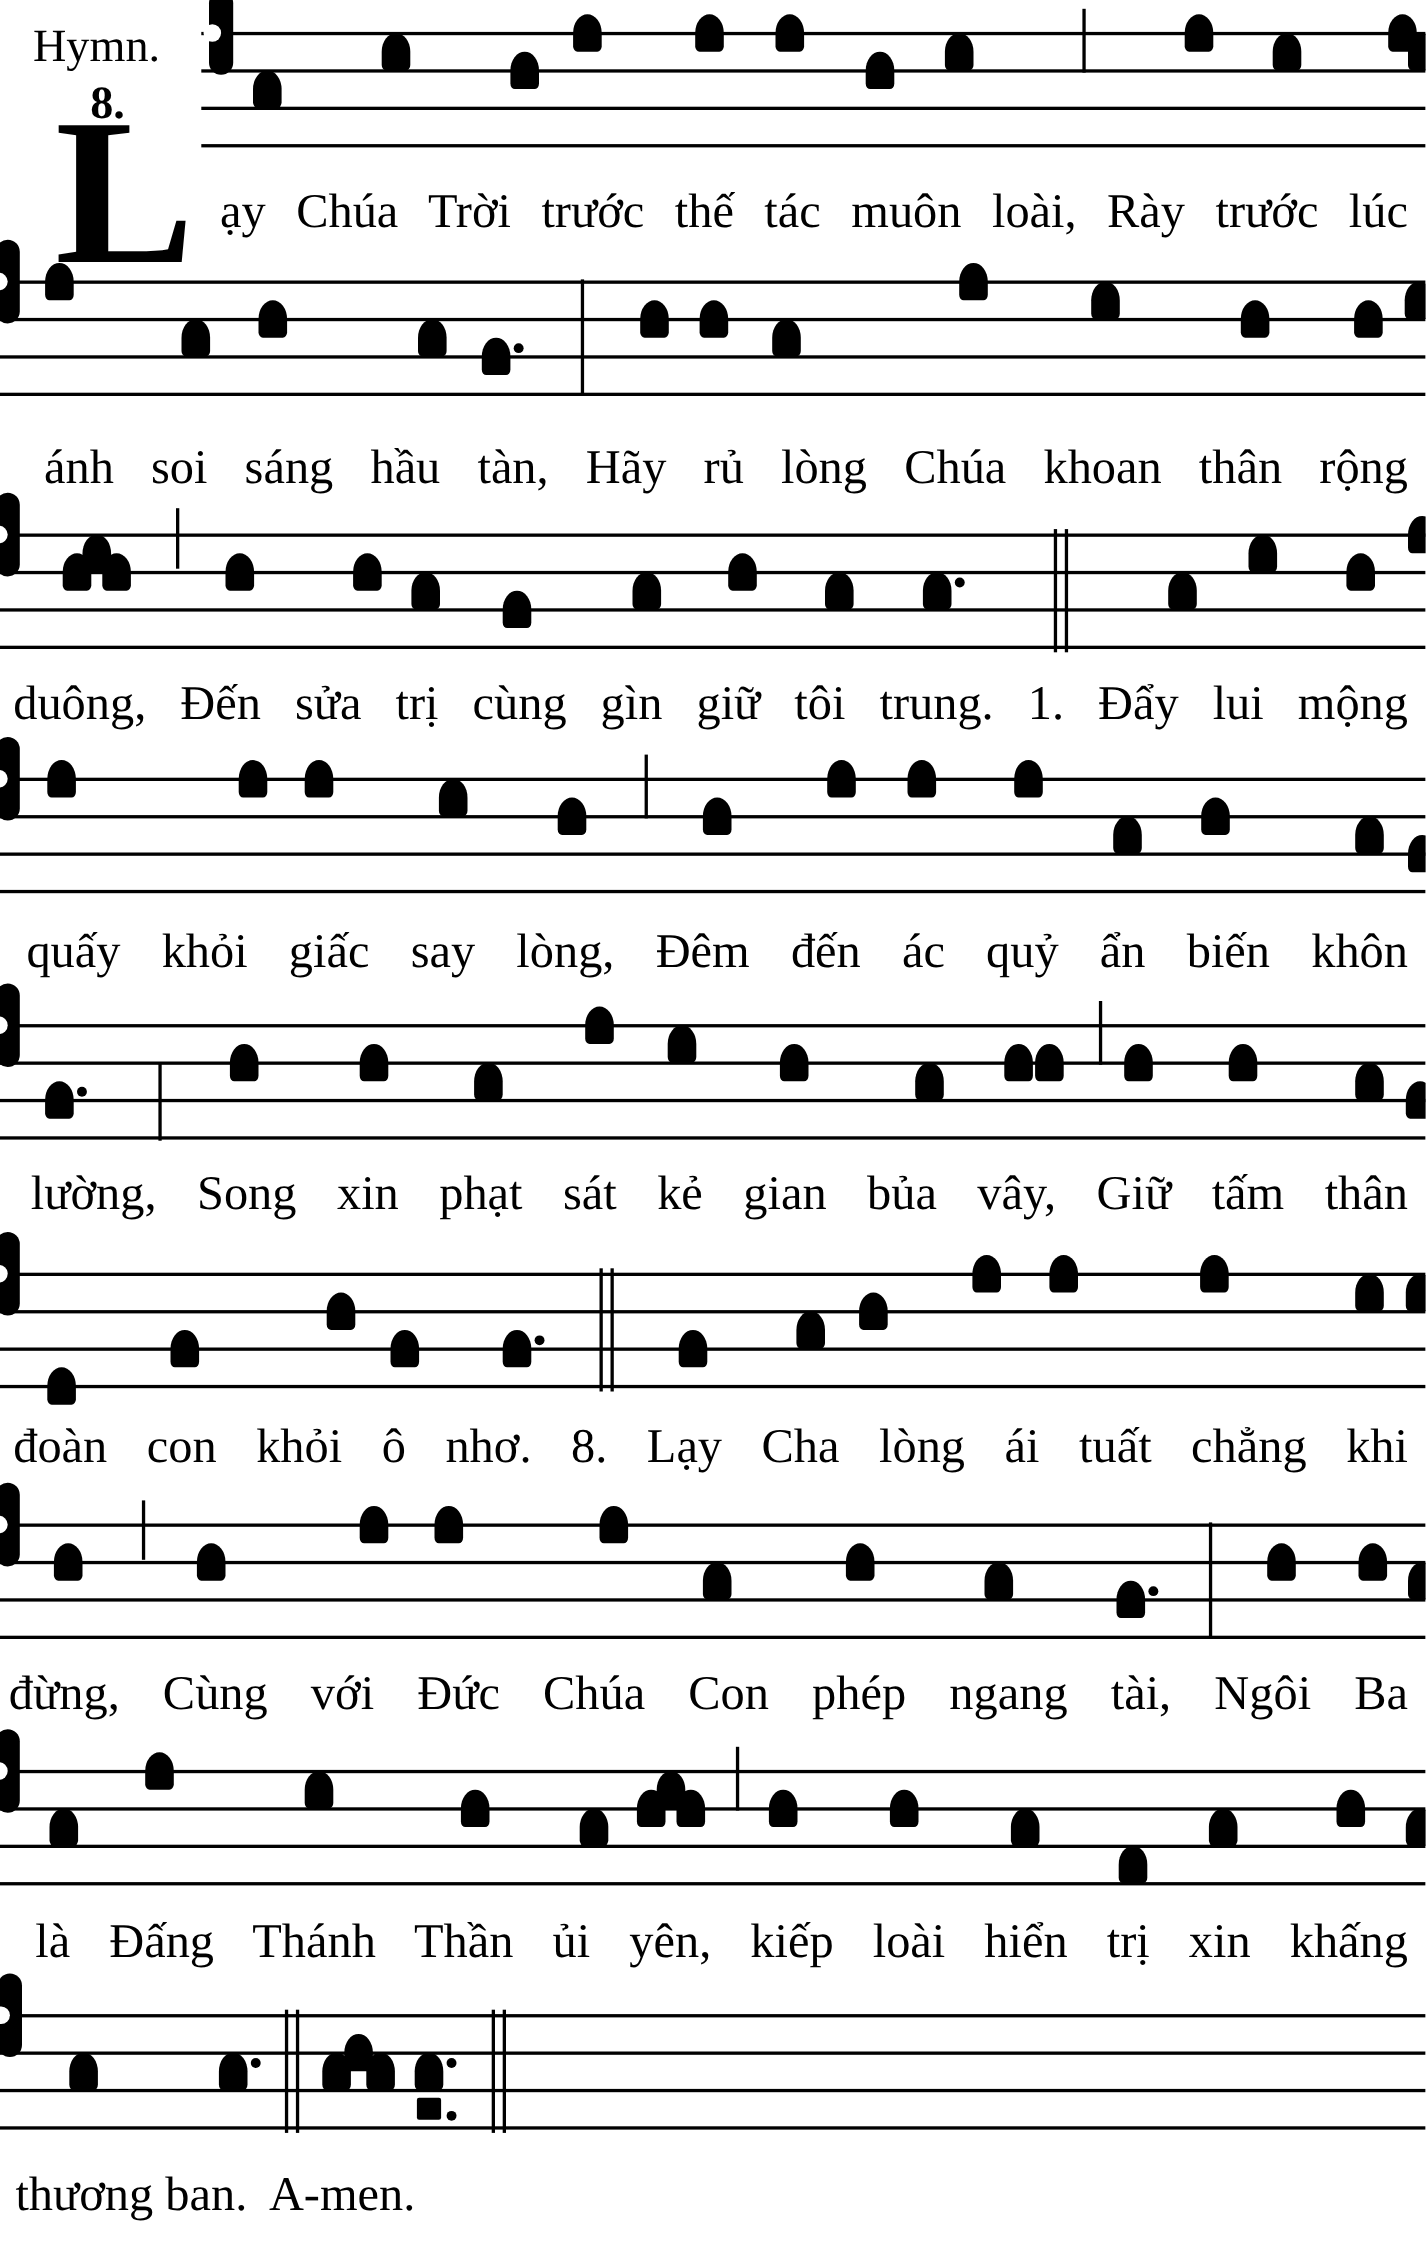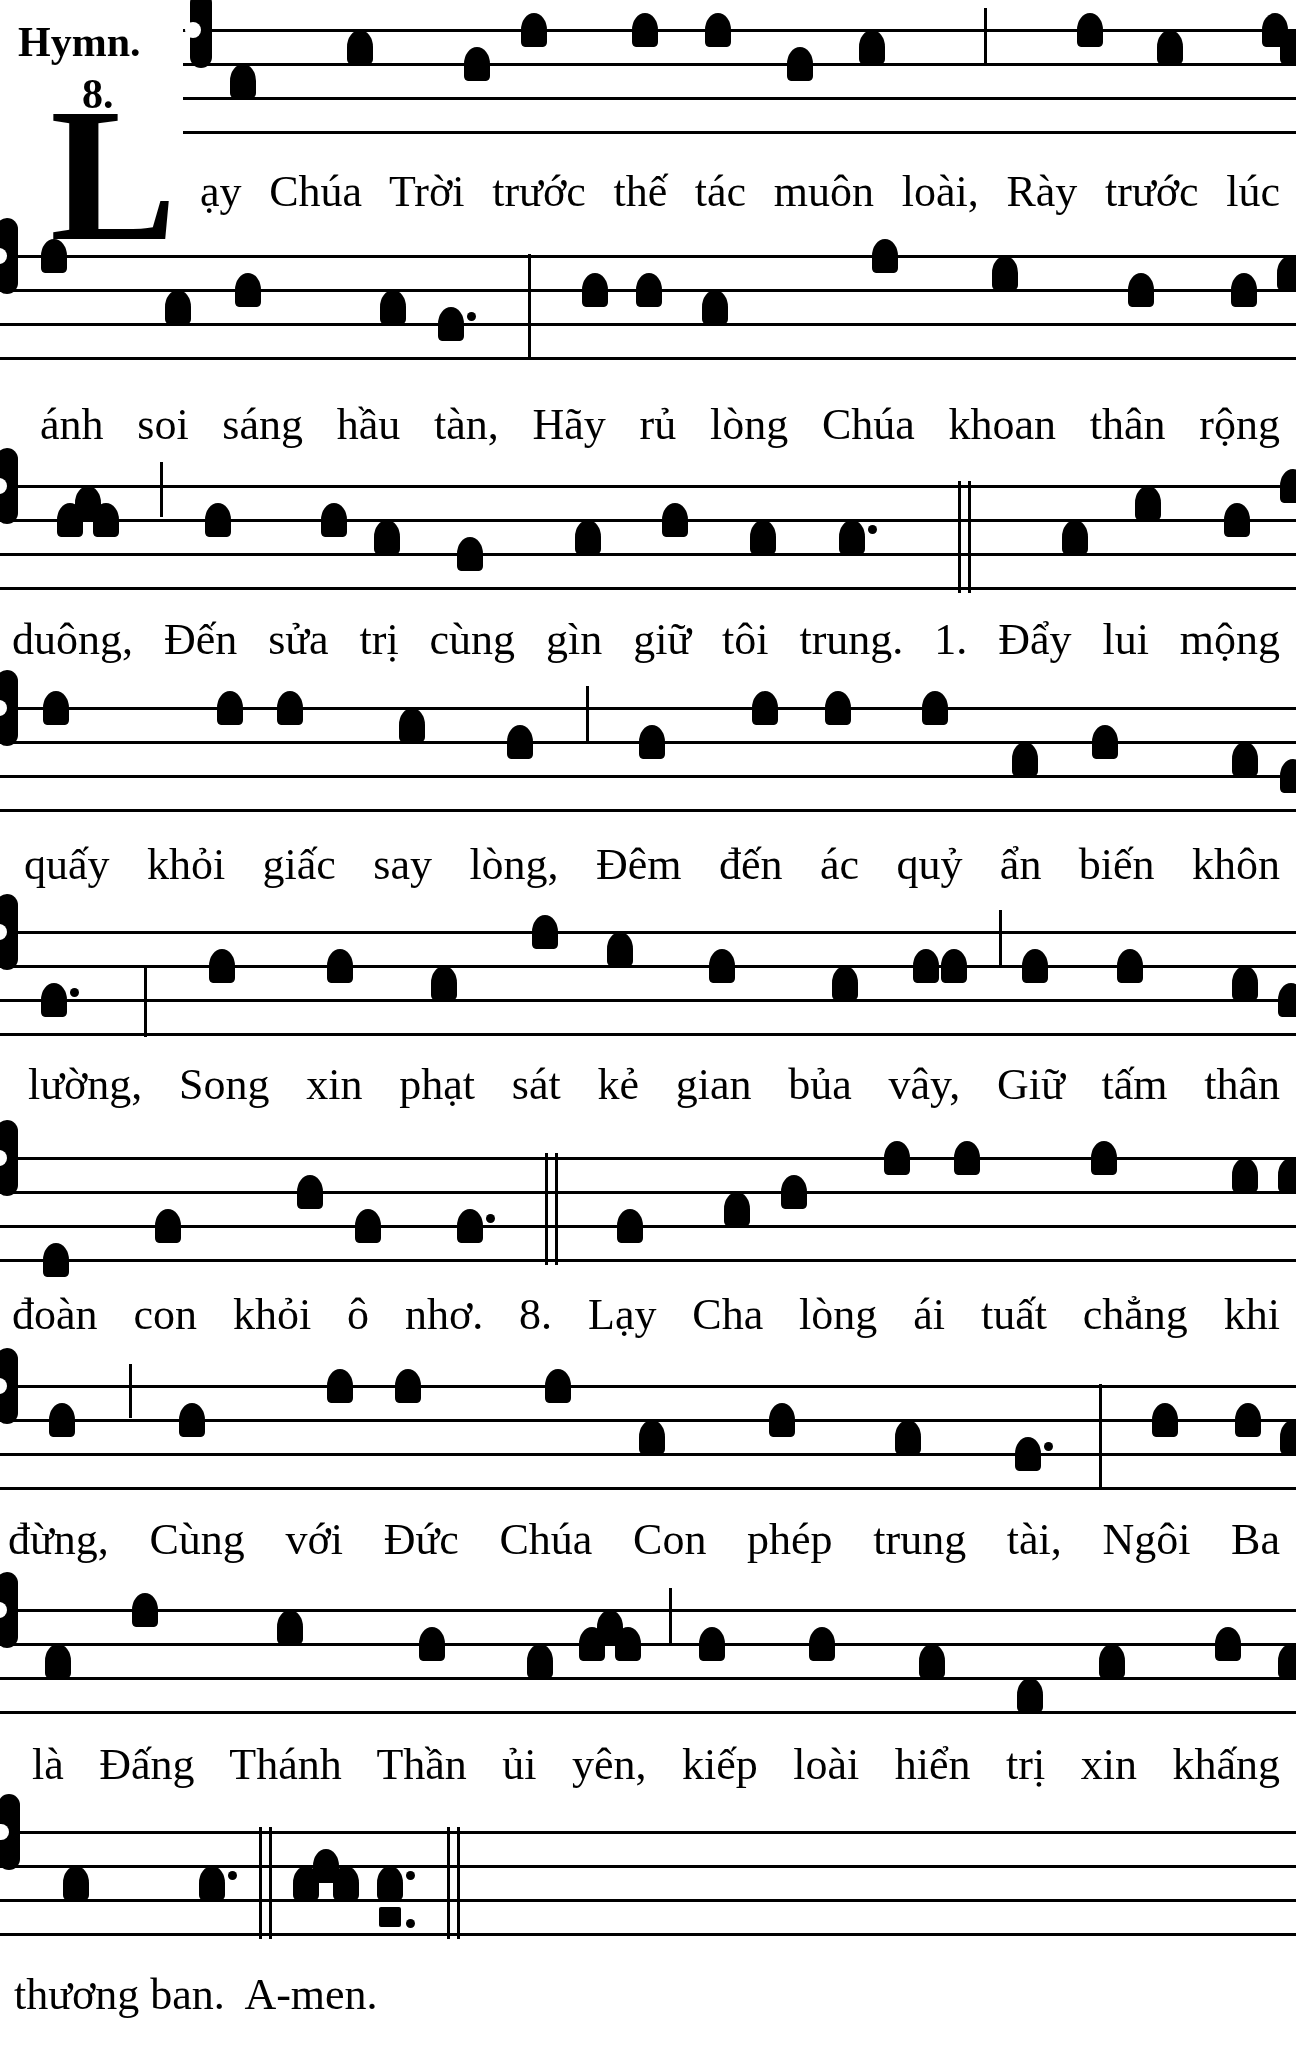--- a/index.html
+++ b/index.html
@@ -1,21 +1,21 @@
 <!DOCTYPE html>
 <html><head>
 <meta charset="utf-8">
 <style>
   html,body { margin:0; padding:0; }
   body {
     width:1296px; height:2046px; position:relative; overflow:hidden;
     background:#ffffff; color:#000;
     font-family:"Liberation Serif","DejaVu Serif",serif;
   }
-  .hdr-label { position:absolute; left:18px; top:18px; font-size:42px; font-weight:bold; }
+  .hdr-label { position:absolute; left:30px; top:18px; font-size:42px; font-weight:normal; }
   .hdr-num   { position:absolute; left:82px; top:70px; font-size:42px; font-weight:bold; }
   .dropcap   { position:absolute; left:50px; top:80px; font-size:190px; line-height:1; font-weight:bold; }
   .lyric {
     position:absolute; right:16px; height:80px; line-height:80px;
     font-size:44px; text-align:justify; text-align-last:justify;
   }
   .lyric.nojust { text-align:right; text-align-last:left; right:auto; white-space:pre-wrap; }
   .sline { position:absolute; height:3px; background:#000; }
   .note  { position:absolute; width:26px; height:34px; background:#000;
            border-radius:13px 13px 4px 4px / 17px 17px 5px 5px; }
@@ -32,21 +32,21 @@
 <div class="hdr-label">Hymn.</div>
 <div class="hdr-num">8.</div>
 <div class="dropcap">L</div>
 
 <div class="lyric" style="left: 200px; top: 152px;">ạy Chúa Trời trước thế tác muôn loài, Rày trước lúc</div>
 <div class="lyric" style="left: 40px; top: 385px;">ánh soi sáng hầu tàn, Hãy rủ lòng Chúa khoan thân rộng</div>
 <div class="lyric" style="left: 12px; top: 600px;">duông, Đến sửa trị cùng gìn giữ tôi trung. 1. Đẩy lui mộng</div>
 <div class="lyric" style="left: 24px; top: 825px;">quấy khỏi giấc say lòng, Đêm đến ác quỷ ẩn biến khôn</div>
 <div class="lyric" style="left: 28px; top: 1045px;">lường, Song xin phạt sát kẻ gian bủa vây, Giữ tấm thân</div>
 <div class="lyric" style="left: 12px; top: 1275px;">đoàn con khỏi ô nhơ. 8. Lạy Cha lòng ái tuất chẳng khi</div>
-<div class="lyric" style="left: 8px; top: 1500px;">đừng, Cùng với Đức Chúa Con phép trung tài, Ngôi Ba</div>
+<div class="lyric" style="left: 8px; top: 1500px;">đừng, Cùng với Đức Chúa Con phép ngang tài, Ngôi Ba</div>
 <div class="lyric" style="left: 32px; top: 1725px;">là Đấng Thánh Thần ủi yên, kiếp loài hiển trị xin khấng</div>
 <div class="lyric nojust" style="left: 14px; top: 1955px;">thương ban.  A-men.</div>
 
 <div id="score">
     <div class="staff" style="position: absolute; left: 0px; top: 0px; width: 1296px;">
       <div class="sline" style="left: 183px; width: 1113px; top: 29px;"></div>
       <div class="sline" style="left: 183px; width: 1113px; top: 63px;"></div>
       <div class="sline" style="left: 183px; width: 1113px; top: 97px;"></div>
       <div class="sline" style="left: 183px; width: 1113px; top: 131px;"></div>
       <div class="clef" style="left: 190px; top: -8px;"></div>

